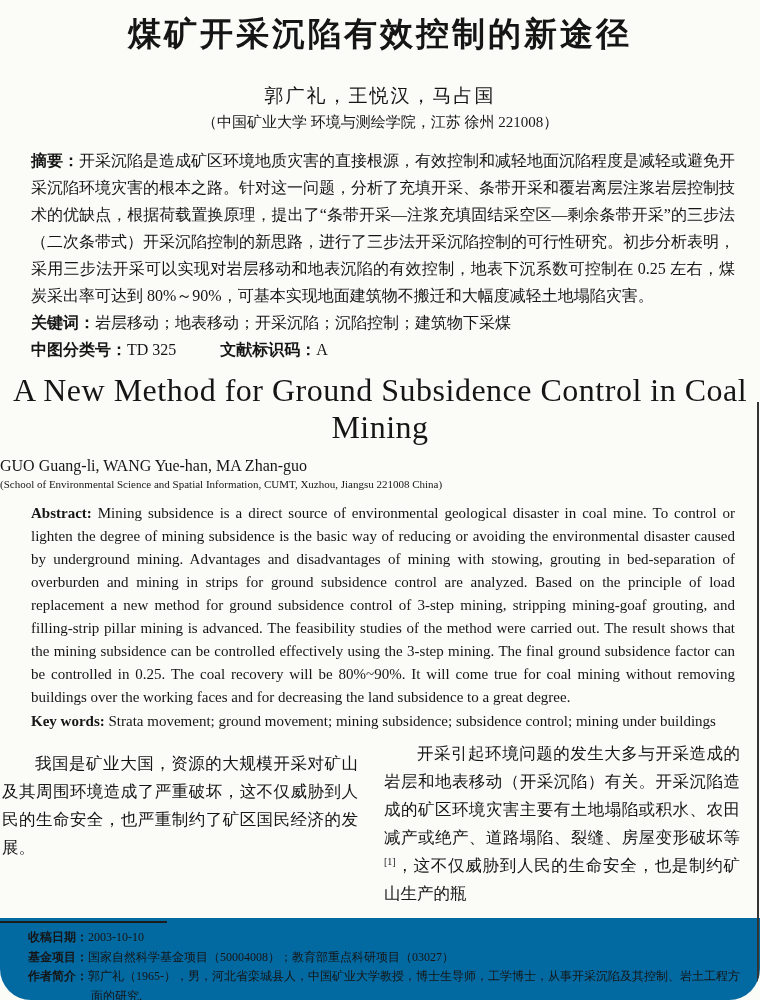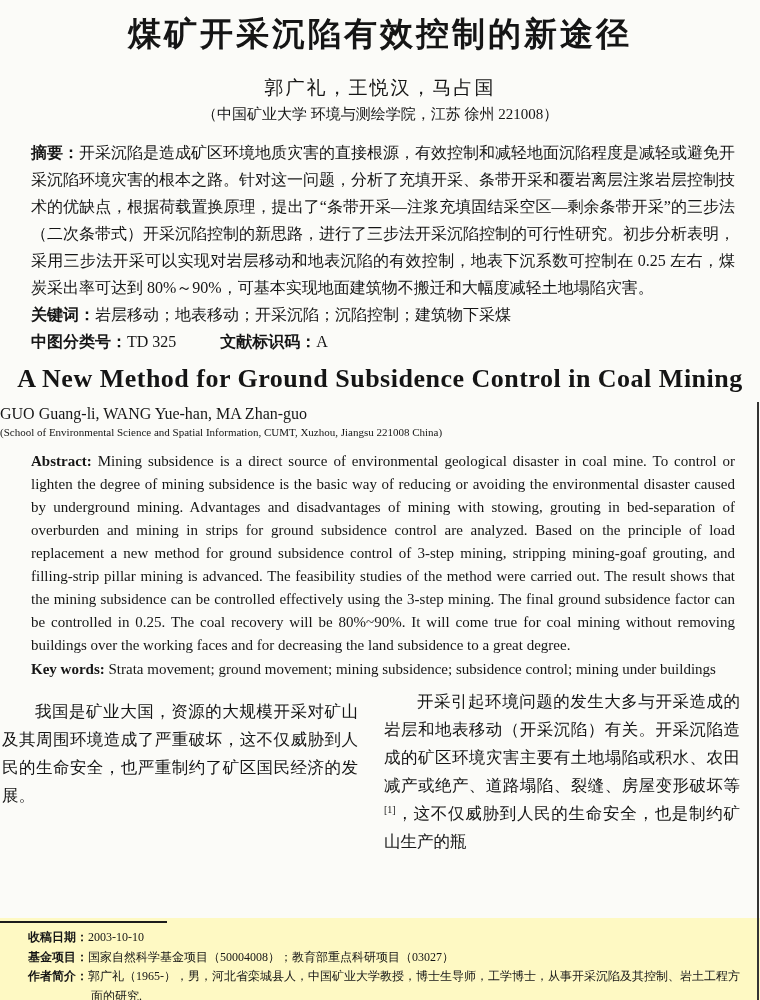--- a/index.html
+++ b/index.html
@@ -3,56 +3,56 @@
 <meta charset="utf-8">
 <style>
   html, body { margin: 0; padding: 0; }
   body {
     width: 760px; height: 1000px;
     background: #fbfbf8;
     font-family: "Liberation Serif", "DejaVu Serif", serif;
     color: #151515;
     overflow: hidden;
   }
-  .page { position: relative; width: 760px; height: 1000px; overflow: hidden; }
+  .page { position: relative; width: 760px; height: 1000px; overflow: hidden; border-radius: 31px; }
 
   .hei { font-family: "Liberation Sans", "DejaVu Sans", sans-serif; font-weight: bold; }
 
   .title-cn {
     padding-top: 12px; text-align: center;
     font-size: 33px; letter-spacing: 3px;
   }
-  .authors-cn { margin-top: 18px; text-align: center; font-size: 19px; letter-spacing: 2px; }
+  .authors-cn { margin-top: 26px; text-align: center; font-size: 19px; letter-spacing: 2px; }
   .affil-cn { margin-top: 4px; text-align: center; font-size: 15px; }
 
   .cn-block { margin: 15px 25px 0 31px; font-size: 16px; line-height: 27px; }
   .cn-abstract { text-align: justify; }
   .cn-line { margin: 0; }
   .clc-gap { display: inline-block; width: 44px; }
 
-  .title-en { margin-top: 9px; text-align: center; font-size: 26px; letter-spacing: 0.5px; font-weight: bold; }
+  .title-en { margin-top: 9px; text-align: center; font-size: 32px; letter-spacing: 0.5px; }
   .authors-en { margin-top: 11px; text-align: left; font-size: 16px; }
   .affil-en { margin-top: 3px; text-align: left; font-size: 11px; }
 
   .en-block { margin: 12px 25px 0 31px; font-size: 15px; line-height: 23px; }
   .en-abstract { text-align: justify; }
   .en-abstract .lbl, .en-keywords .lbl { font-weight: bold; }
   .en-keywords { margin-top: 1px; text-align: left; }
 
   .columns { display: flex; margin: 7px 20px 0 2px; gap: 26px; max-height: 162px; overflow: hidden; }
   .col { width: 356px; font-size: 16.5px; line-height: 28px; text-align: justify; }
   .section-heading { padding-top: 17px; font-size: 17.5px; letter-spacing: 1px; }
   .section-heading .num { margin-right: 15px; }
   .col p { margin: 10px 0 0 0; text-indent: 2em; }
   .col-right p { margin-top: 0; }
   sup.ref { font-size: 10px; line-height: 0; }
 
   .footer {
     position: absolute; left: 0; right: 0; top: 918px; bottom: 0;
-    background: #fef9c3; z-index: 2;
+    background: #0369a1; z-index: 2;
   }
   .footnote-rule {
     position: absolute; left: 0; top: 3px; width: 167px; height: 0;
     border-top: 2.5px solid #1c1c1c;
   }
   .footnote { position: absolute; left: 28px; right: 14px; top: 10px; font-size: 12px; line-height: 19.5px; }
   .fn-row { padding-left: 63px; text-indent: -63px; margin: 0; }
   .fn-row .lbl { font-family: "Liberation Sans", "DejaVu Sans", sans-serif; font-weight: bold; }
 
   .scan-edge-line {

